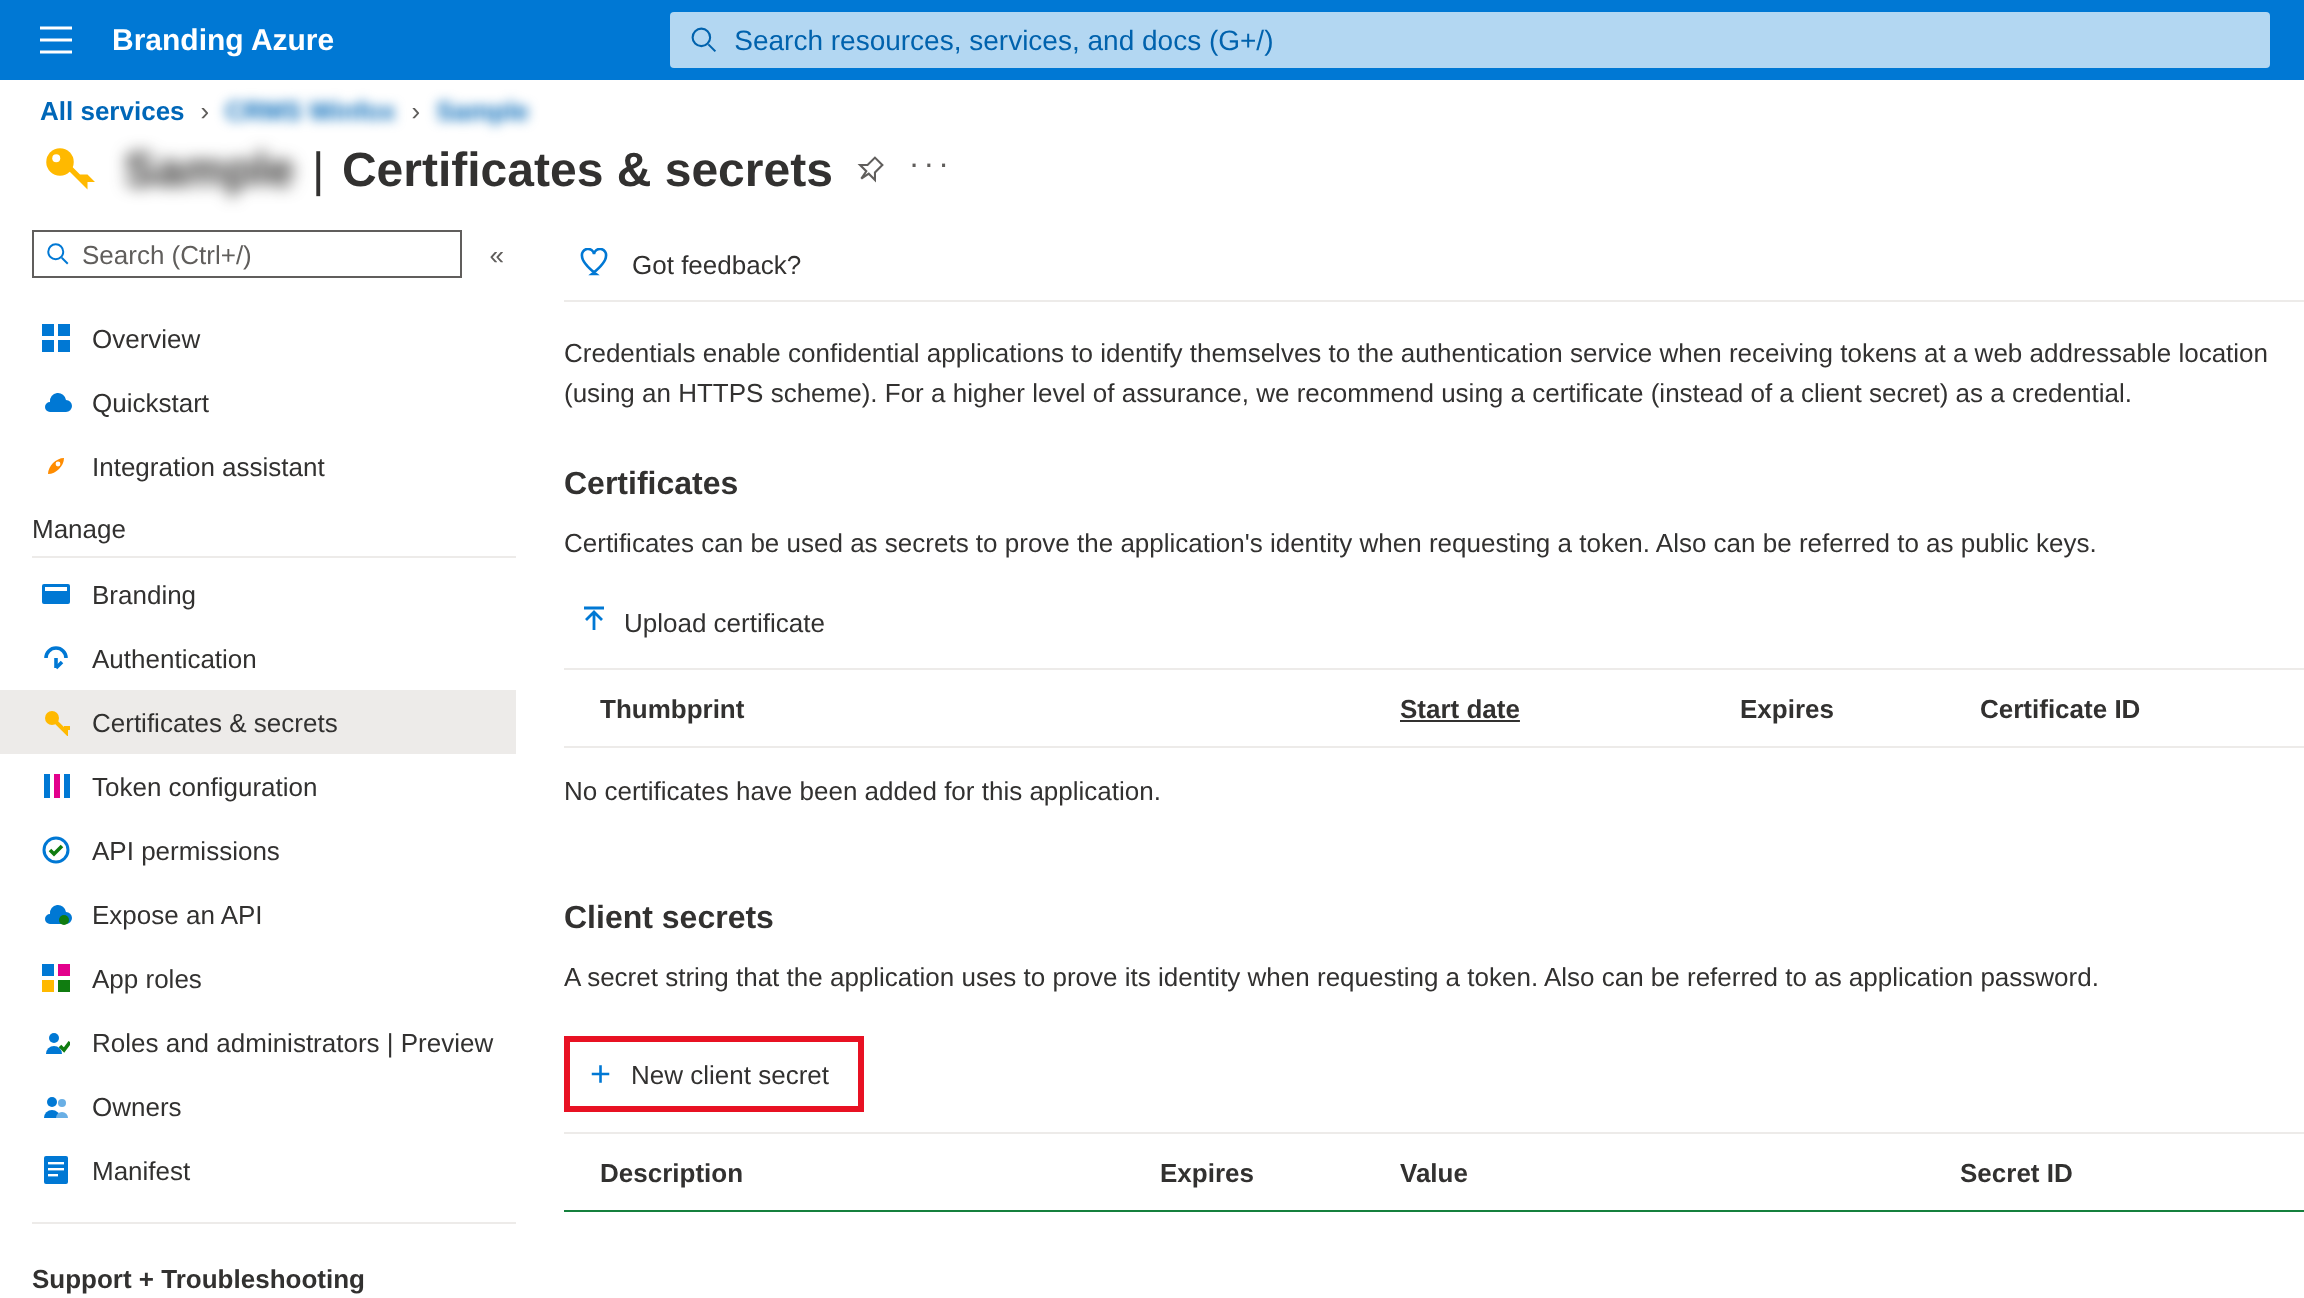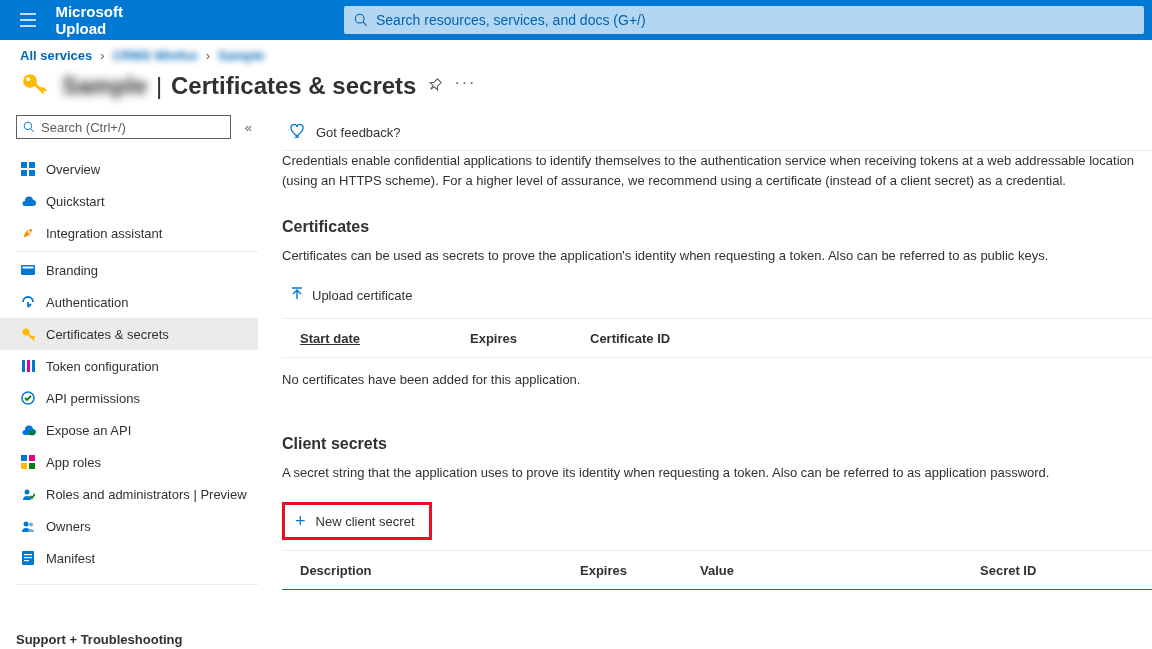--- a/index.html
+++ b/index.html
@@ -41,21 +41,21 @@
 .nav { margin-top: 14px; }
 .nav-section { font-size: 13px; color: #323130; padding: 8px 0 4px; font-weight:400; }
 .nav-hr { border: none; border-top: 1px solid #edebe9; margin: 2px 0; }
 .nav-item { display: flex; align-items: center; gap: 10px; height: 32px; padding: 0 4px; cursor: pointer; font-size: 13px; margin-left:-16px; padding-left:20px; }
 .nav-item.active { background: #edebe9; }
 .nav-icon { width: 16px; height: 16px; display:flex; align-items:center; justify-content:center; }
 
 .maincol { flex: 1; padding: 0 0 0 24px; }
 .feedback { height: 36px; border-bottom: 1px solid #edebe9; display: flex; align-items: center; gap: 10px; color: #323130; padding-left:8px; }
 .feedback .heart { color: #0078d4; }
-.credtext { font-size: 13px; color: #323130; line-height: 1.5; }
+.credtext { margin-top: 16px; font-size: 13px; color: #323130; line-height: 1.5; }
 
 h2.sec { font-size: 16px; font-weight: 600; margin-top: 28px; }
 .sectext { margin-top: 12px; font-size: 13px; }
 
 .uploadbtn { margin-top: 24px; margin-left: 8px; display: inline-flex; align-items: center; gap: 8px; cursor: pointer; color: #323130; }
 .uploadbtn .arr { color: #0078d4; }
 
 .tblhead { margin-top: 14px; border-top: 1px solid #edebe9; border-bottom: 1px solid #edebe9; height: 40px; display: flex; align-items: center; font-weight: 600; padding-left: 18px; }
 .tblhead .c1 { flex: 0 0 400px; }
 .tblhead .c2 { flex: 0 0 170px; text-decoration: underline; }
@@ -76,21 +76,21 @@
 </style>
 </head>
 <body>
 
 <div class="topbar">
   <div class="hamburger">
     <svg width="16" height="14" viewBox="0 0 16 14">
         <path d="M0 1h16M0 7h16M0 13h16" stroke="#fff" stroke-width="1.5"></path>
       </svg>
   </div>
-  <div class="brand">Microsoft Upload</div>
+  <div class="brand">Branding Azure</div>
   <div class="searchwrap">
     <div class="searchbar">
       <svg width="14" height="14" viewBox="0 0 16 16" style="margin-right:8px">
           <circle cx="6.5" cy="6.5" r="5" stroke="#0062ad" fill="none" stroke-width="1.2"></circle>
           <path d="M10.5 10.5l4 4" stroke="#0062ad" stroke-width="1.2"></path>
         </svg>
       <input placeholder="Search resources, services, and docs (G+/)" style="">
     </div>
   </div>
 </div>
@@ -158,20 +158,21 @@
       <div class="nav-item">
         <span class="nav-icon">
             <svg width="14" height="14" viewBox="0 0 14 14">
               <path d="M3 11c0-4 4-8 8-8 0 4-4 8-8 8z" fill="#ff8c00"></path>
               <circle cx="8" cy="6" r="1.2" fill="#fff"></circle>
             </svg>
           </span>
         <span>Integration assistant</span>
       </div>
 
+      <div class="nav-section">Manage</div>
       <hr class="nav-hr">
 
       <div class="nav-item">
         <span class="nav-icon">
             <svg width="14" height="10" viewBox="0 0 14 10">
               <rect width="14" height="10" rx="1" fill="#0078d4"></rect>
               <rect x="1.5" y="1.5" width="11" height="2" fill="#fff"></rect>
             </svg>
           </span>
         <span>Branding</span>
@@ -285,20 +286,21 @@
     <div class="sectext">Certificates can be used as secrets to prove the application's identity when requesting a token. Also can be referred to as public keys.</div>
 
     <div class="uploadbtn">
       <span class="arr"><svg width="14" height="14" viewBox="0 0 14 14">
             <path d="M7 12V3M3 7l4-4 4 4M2 1h10" stroke="#0078d4" stroke-width="1.4" fill="none"></path>
           </svg></span>
       <span>Upload certificate</span>
     </div>
 
     <div class="tblhead">
+      <div class="c1">Thumbprint</div>
       <div class="c2">Start date</div>
       <div class="c3">Expires</div>
       <div class="c4">Certificate ID</div>
     </div>
     <div class="empty">No certificates have been added for this application.</div>
 
     <h2 class="sec" style="margin-top:48px">Client secrets</h2>
     <div class="sectext">A secret string that the application uses to prove its identity when requesting a token. Also can be referred to as application password.</div>
 
     <div class="newsecret">

